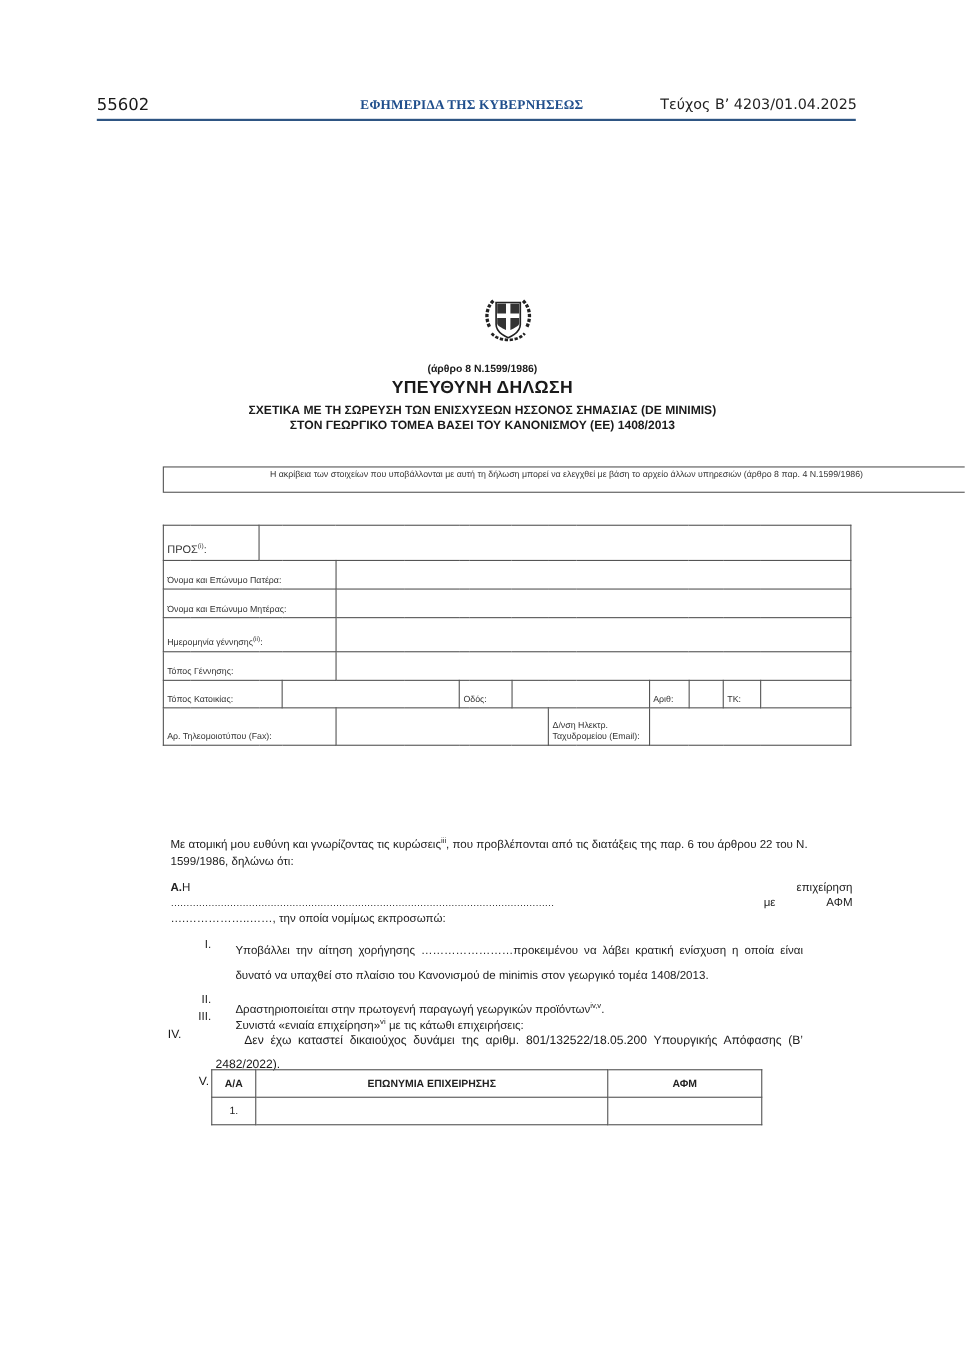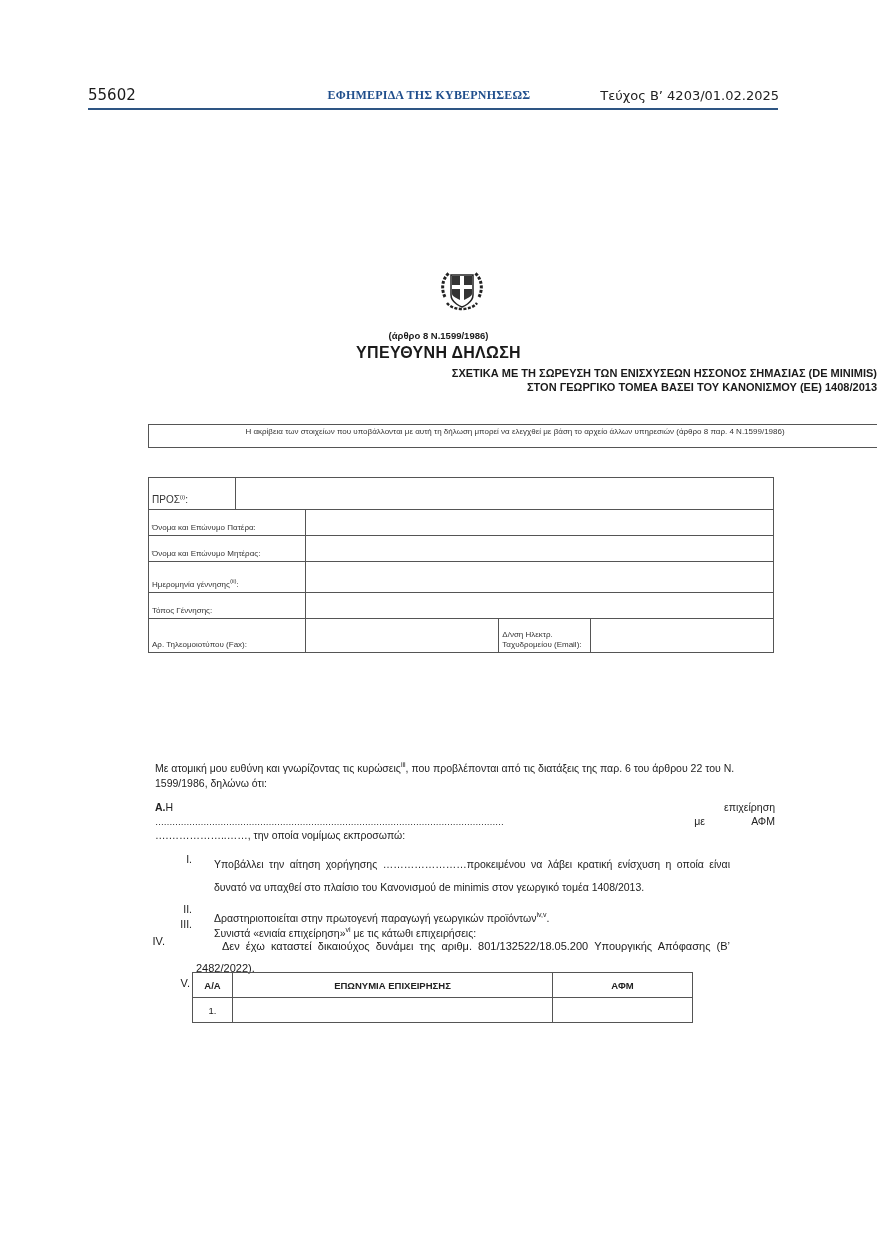--- a/index.html
+++ b/index.html
@@ -7,21 +7,21 @@
   .abs { position: absolute; }
   
   .hdr-left { left: 88px; top: 86px; font-size: 15px; font-family: "DejaVu Sans", sans-serif; color: #1a1a1a; }
   .hdr-center { left: 0; width: 858px; top: 88px; text-align: center; font-size: 12px; font-weight: bold; color: #1f4e8c; font-family: "Liberation Serif", serif; letter-spacing: 0.2px; }
   .hdr-right { right: 98px; top: 88px; font-size: 13px; font-family: "DejaVu Sans", sans-serif; color: #222; }
   .hdr-rule { left: 88px; width: 690px; top: 108px; height: 2px; background: #2e5583; }
 
   .emblem { left: 437px; top: 267px; width: 50px; height: 48px; }
   .title { left: 0; width: 877px; top: 312px; text-align: center; font-size: 16px; font-weight: bold; letter-spacing: 0.3px; margin-top: 32px; }
   .subtitle { left: 0; width: 877px; top: 330px; text-align: center; font-size: 9.5px; font-weight: bold; }
-  .heading { left: 0; width: 877px; top: 366px; text-align: right; font-size: 11px; font-weight: bold; line-height: 14px; }
+  .heading { left: 0; width: 877px; top: 366px; text-align: center; font-size: 11px; font-weight: bold; line-height: 14px; }
 
   .notice { left: 148px; top: 424px; width: 734px; height: 24px; border: 1px solid #555; font-size: 8px; text-align: center; line-height: 10px; padding-top: 2px; box-sizing: border-box; color: #333; }
 
   table.form { position: absolute; left: 148px; top: 477px; width: 626px; border-collapse: collapse; table-layout: fixed; }
   table.form td { border: 1px solid #555; font-size: 8px; color: #333; vertical-align: bottom; padding: 0 3px 2px 3px; line-height: 10px; }
   table.form sup { font-size: 6px; }
 
   .para { left: 155px; width: 620px; font-size: 10.5px; line-height: 15px; color: #222; }
   .roman { font-size: 10.5px; color: #222; }
   .list-item { left: 150px; width: 580px; }
@@ -32,21 +32,21 @@
 
   table.biz { position: absolute; left: 192px; top: 972px; width: 500px; border-collapse: collapse; table-layout: fixed; }
   table.biz td, table.biz th { border: 1px solid #555; font-size: 9.5px; height: 22px; text-align: center; color: #222; }
   table.biz th { font-weight: bold; }
 </style>
 </head>
 <body>
 
 <div class="abs hdr-left">55602</div>
 <div class="abs hdr-center">ΕΦΗΜΕΡΙΔΑ ΤΗΣ ΚΥΒΕΡΝΗΣΕΩΣ</div>
-<div class="abs hdr-right">Τεύχος Β’ 4203/01.02.2025</div>
+<div class="abs hdr-right">Τεύχος Β’ 4203/01.04.2025</div>
 <div class="abs hdr-rule"></div>
 
 <div class="abs emblem">
   <svg width="50" height="48" viewBox="0 0 50 48">
     <path d="M8 30 C4 22 5 12 12 6 M42 30 C46 22 45 12 38 6" stroke="#222" stroke-width="3" fill="none" stroke-dasharray="3 1.5"></path>
     <path d="M10 36 C16 44 34 44 40 36" stroke="#222" stroke-width="2.5" fill="none" stroke-dasharray="3 1.5"></path>
     <path d="M14 8 H36 V28 C36 36 25 40 25 40 C25 40 14 36 14 28 Z" fill="#fff" stroke="#222" stroke-width="1.5"></path>
     <rect x="15" y="9" width="8" height="9" fill="#333"></rect>
     <rect x="27" y="9" width="8" height="9" fill="#333"></rect>
     <path d="M15 22 H23 V33 C19 31 15 29 15 27 Z" fill="#333"></path>
@@ -95,20 +95,30 @@
     <td colspan="4">Όνομα και Επώνυμο Μητέρας:</td>
     <td colspan="12"></td>
   </tr>
   <tr style="height:31px">
     <td colspan="4"><span>Ημερομηνία γέννησης</span><sup>(ii)</sup>:</td>
     <td colspan="12"></td>
   </tr>
   <tr style="height:26px">
     <td colspan="4">Τόπος Γέννησης:</td>
     <td colspan="12"></td>
+  </tr>
+  <tr style="height:25px">
+    <td colspan="3">Τόπος Κατοικίας:</td>
+    <td colspan="3"></td>
+    <td colspan="2">Οδός:</td>
+    <td colspan="4"></td>
+    <td colspan="1">Αριθ:</td>
+    <td colspan="1"></td>
+    <td colspan="1">ΤΚ:</td>
+    <td colspan="1"></td>
   </tr>
   <tr style="height:34px">
     <td colspan="4">Αρ. Τηλεομοιοτύπου (Fax):</td>
     <td colspan="5"></td>
     <td colspan="3">Δ/νση Ηλεκτρ. Ταχυδρομείου (Email):</td>
     <td colspan="4"></td>
   </tr>
 </tbody>
   </table>
 

